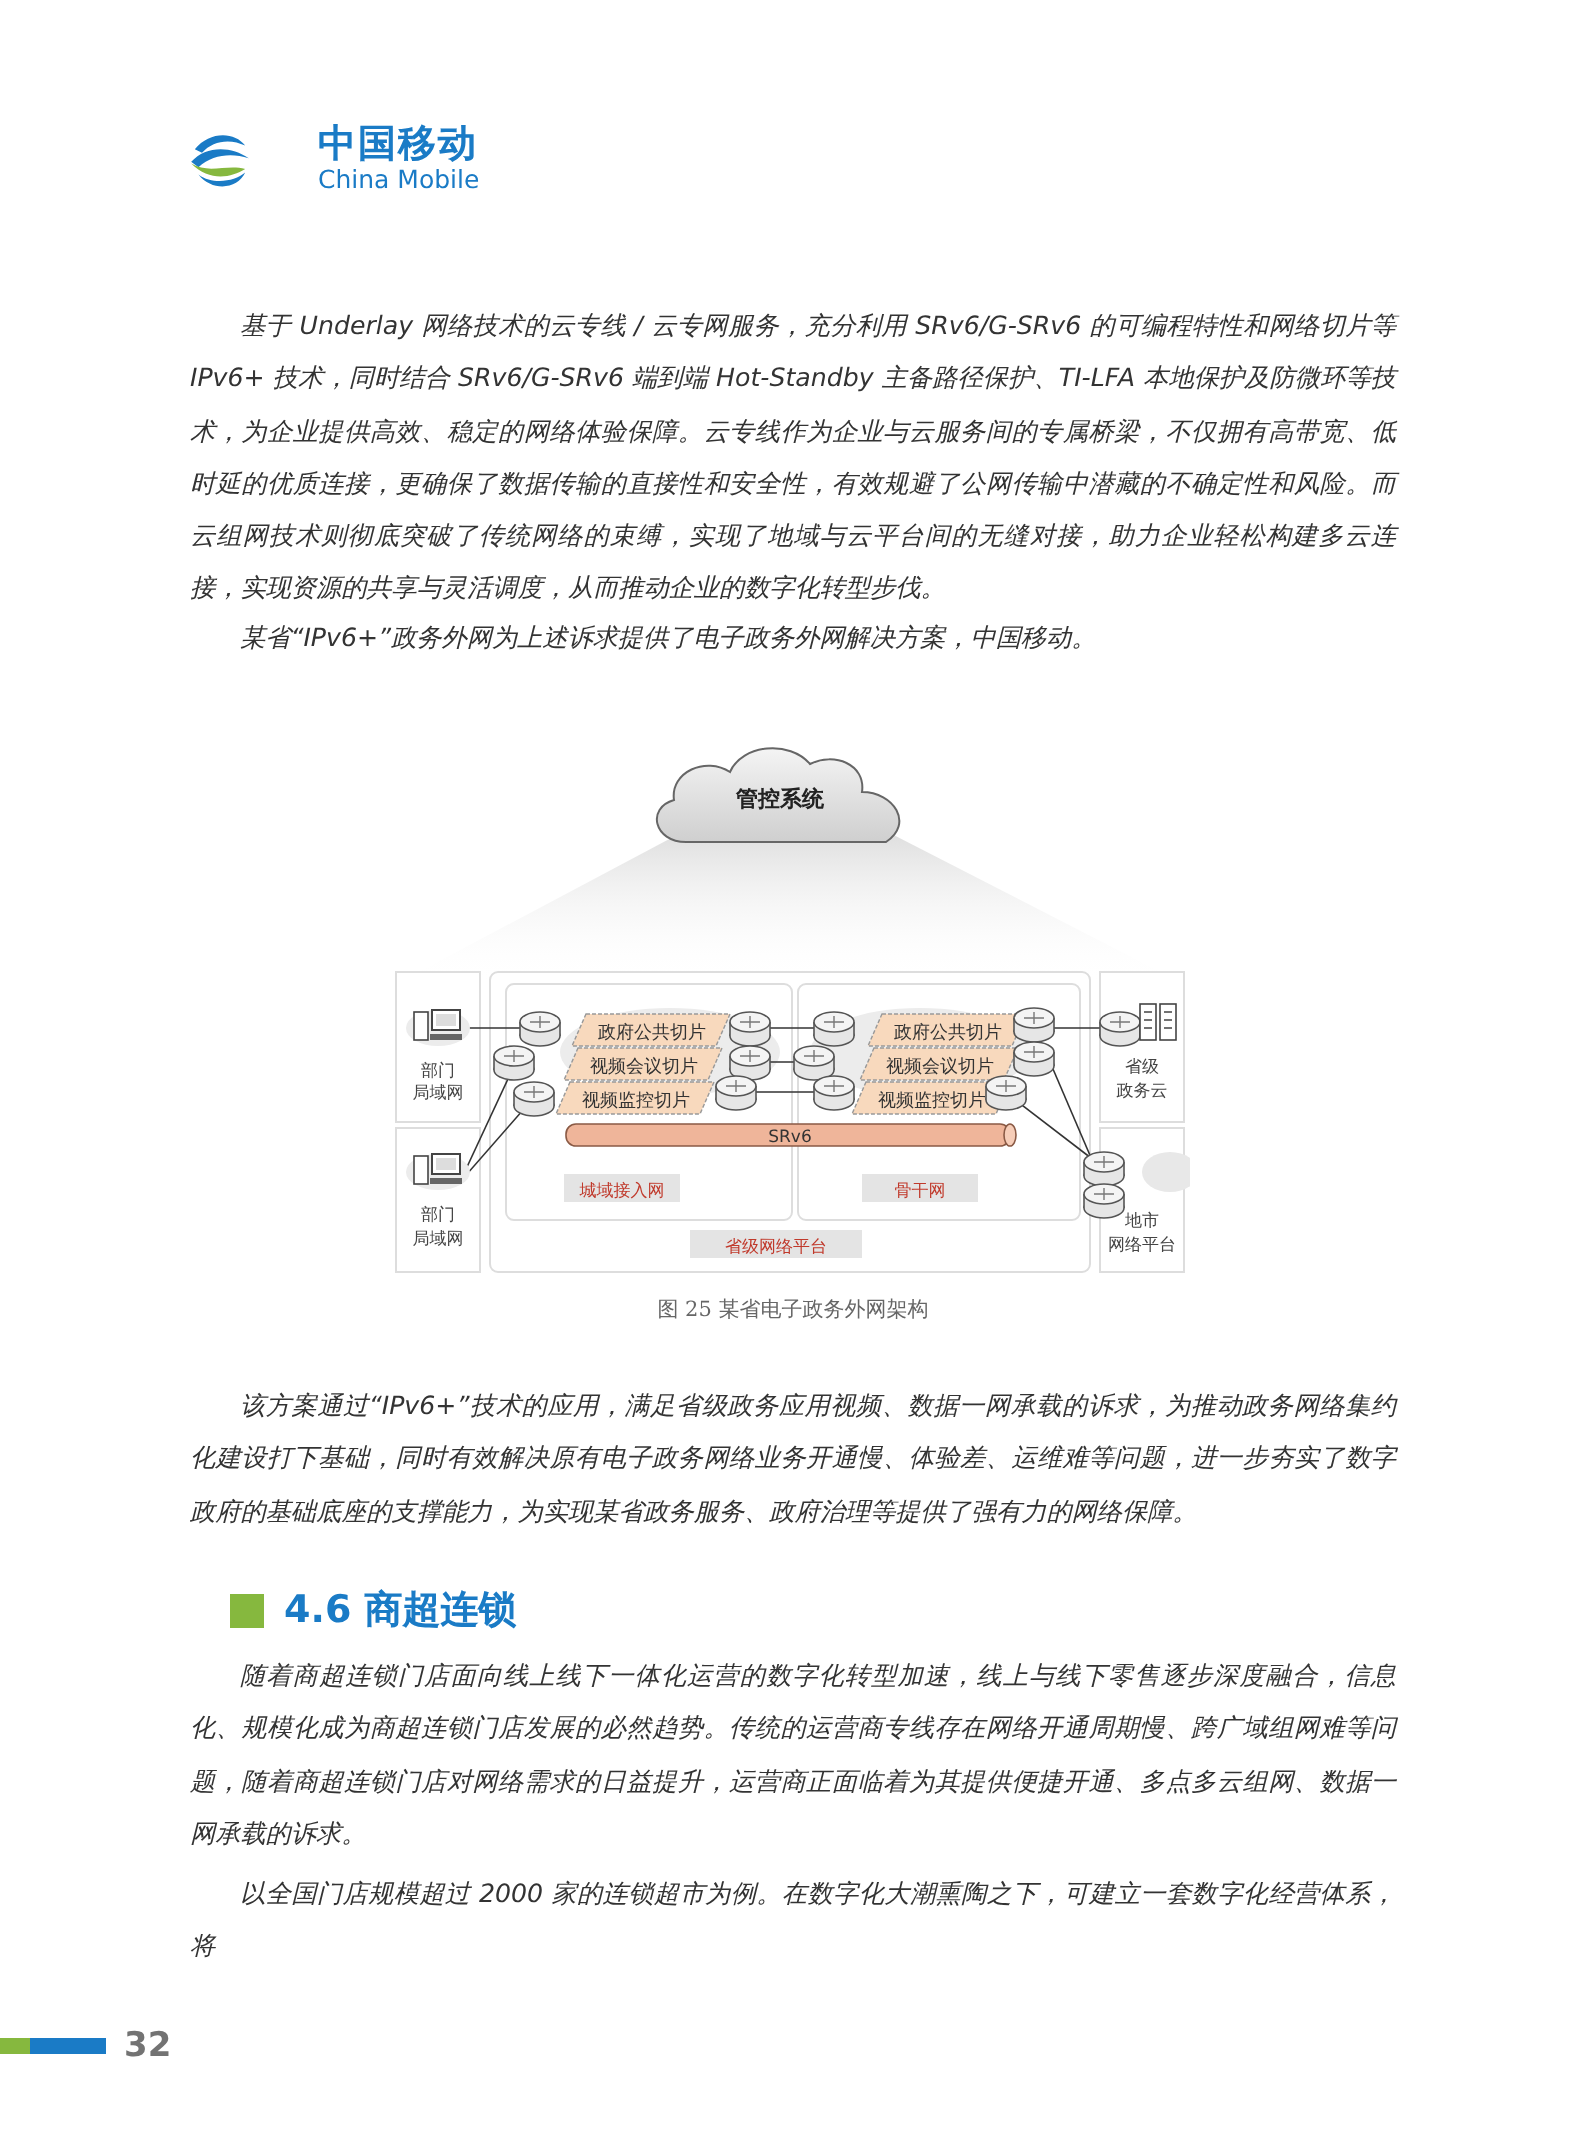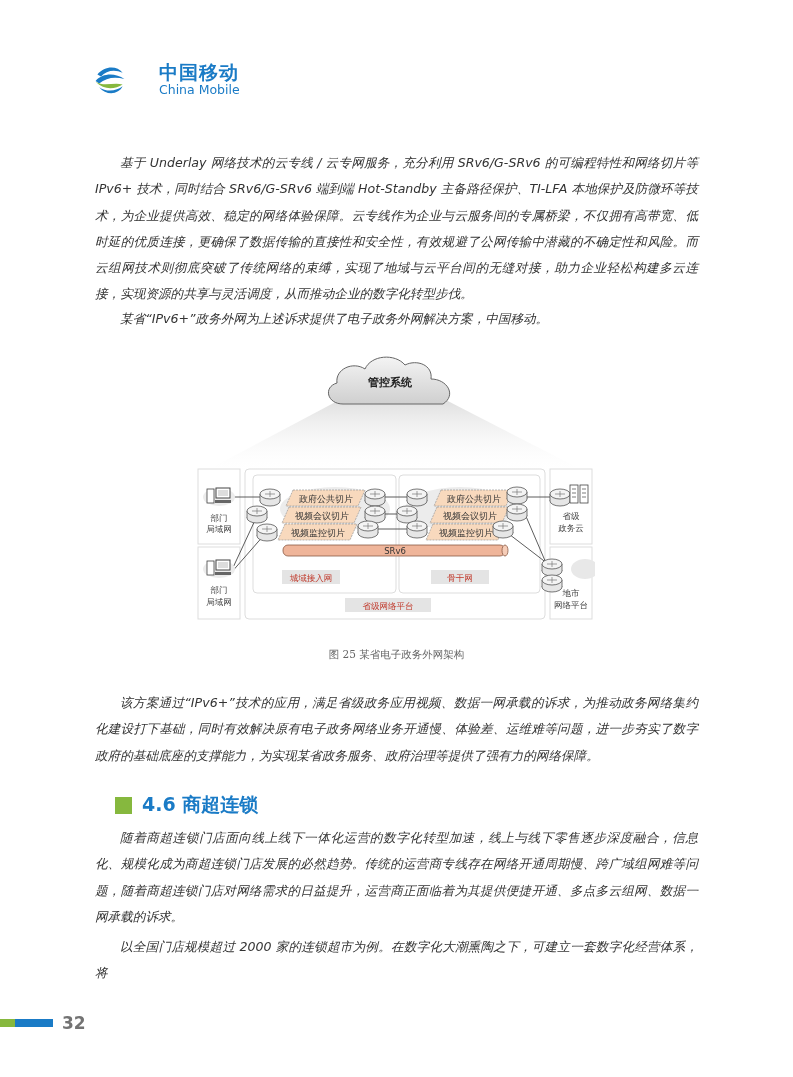--- a/index.html
+++ b/index.html
@@ -8,21 +8,21 @@
   .logo { position:absolute; left:92px; top:62px; display:flex; align-items:center;gap:25px; }
   .logo svg { width:36px; height:36px; }
   .logo-text { margin-left:6px; line-height:1; }
   .logo-cn { font-size:19px; color:#1a7bc6; letter-spacing:1px; font-weight:bold; }
   .logo-en { font-size:12.5px; color:#1a7bc6; margin-top:2px; }
 
   .para { position:absolute; left:95px; width:603px; font-size:12.6px; line-height:26.3px;
           color:#333; text-align:justify; margin:0;font-style:italic; }
   .indent { text-indent:25px; }
 
-  .figure { position:absolute; left:195px; top:349px; width:400px; height:275px; }
+  .figure { position:absolute; left:195px; top:366px; width:400px; height:275px; }
   .caption { position:absolute; left:0; width:793px; top:648px; text-align:center;
              font-family:"DejaVu Serif", serif; font-size:10.5px; color:#666; }
 
   .section { position:absolute; left:92px; top:792px; display:flex; align-items:center;padding-left:23px; }
   .sec-square { width:17px; height:17px; background:#86b83e; margin-right:10px; }
   .sec-title { font-size:19px; font-weight:bold; color:#1a7bc6; }
 
   .footer-bar { position:absolute; top:1019px; left:0; height:8px; display:flex; }
   .fb-green { width:15px; height:8px; background:#86b83e; }
   .fb-blue { width:38px; height:8px; background:#1a7bc6; }

